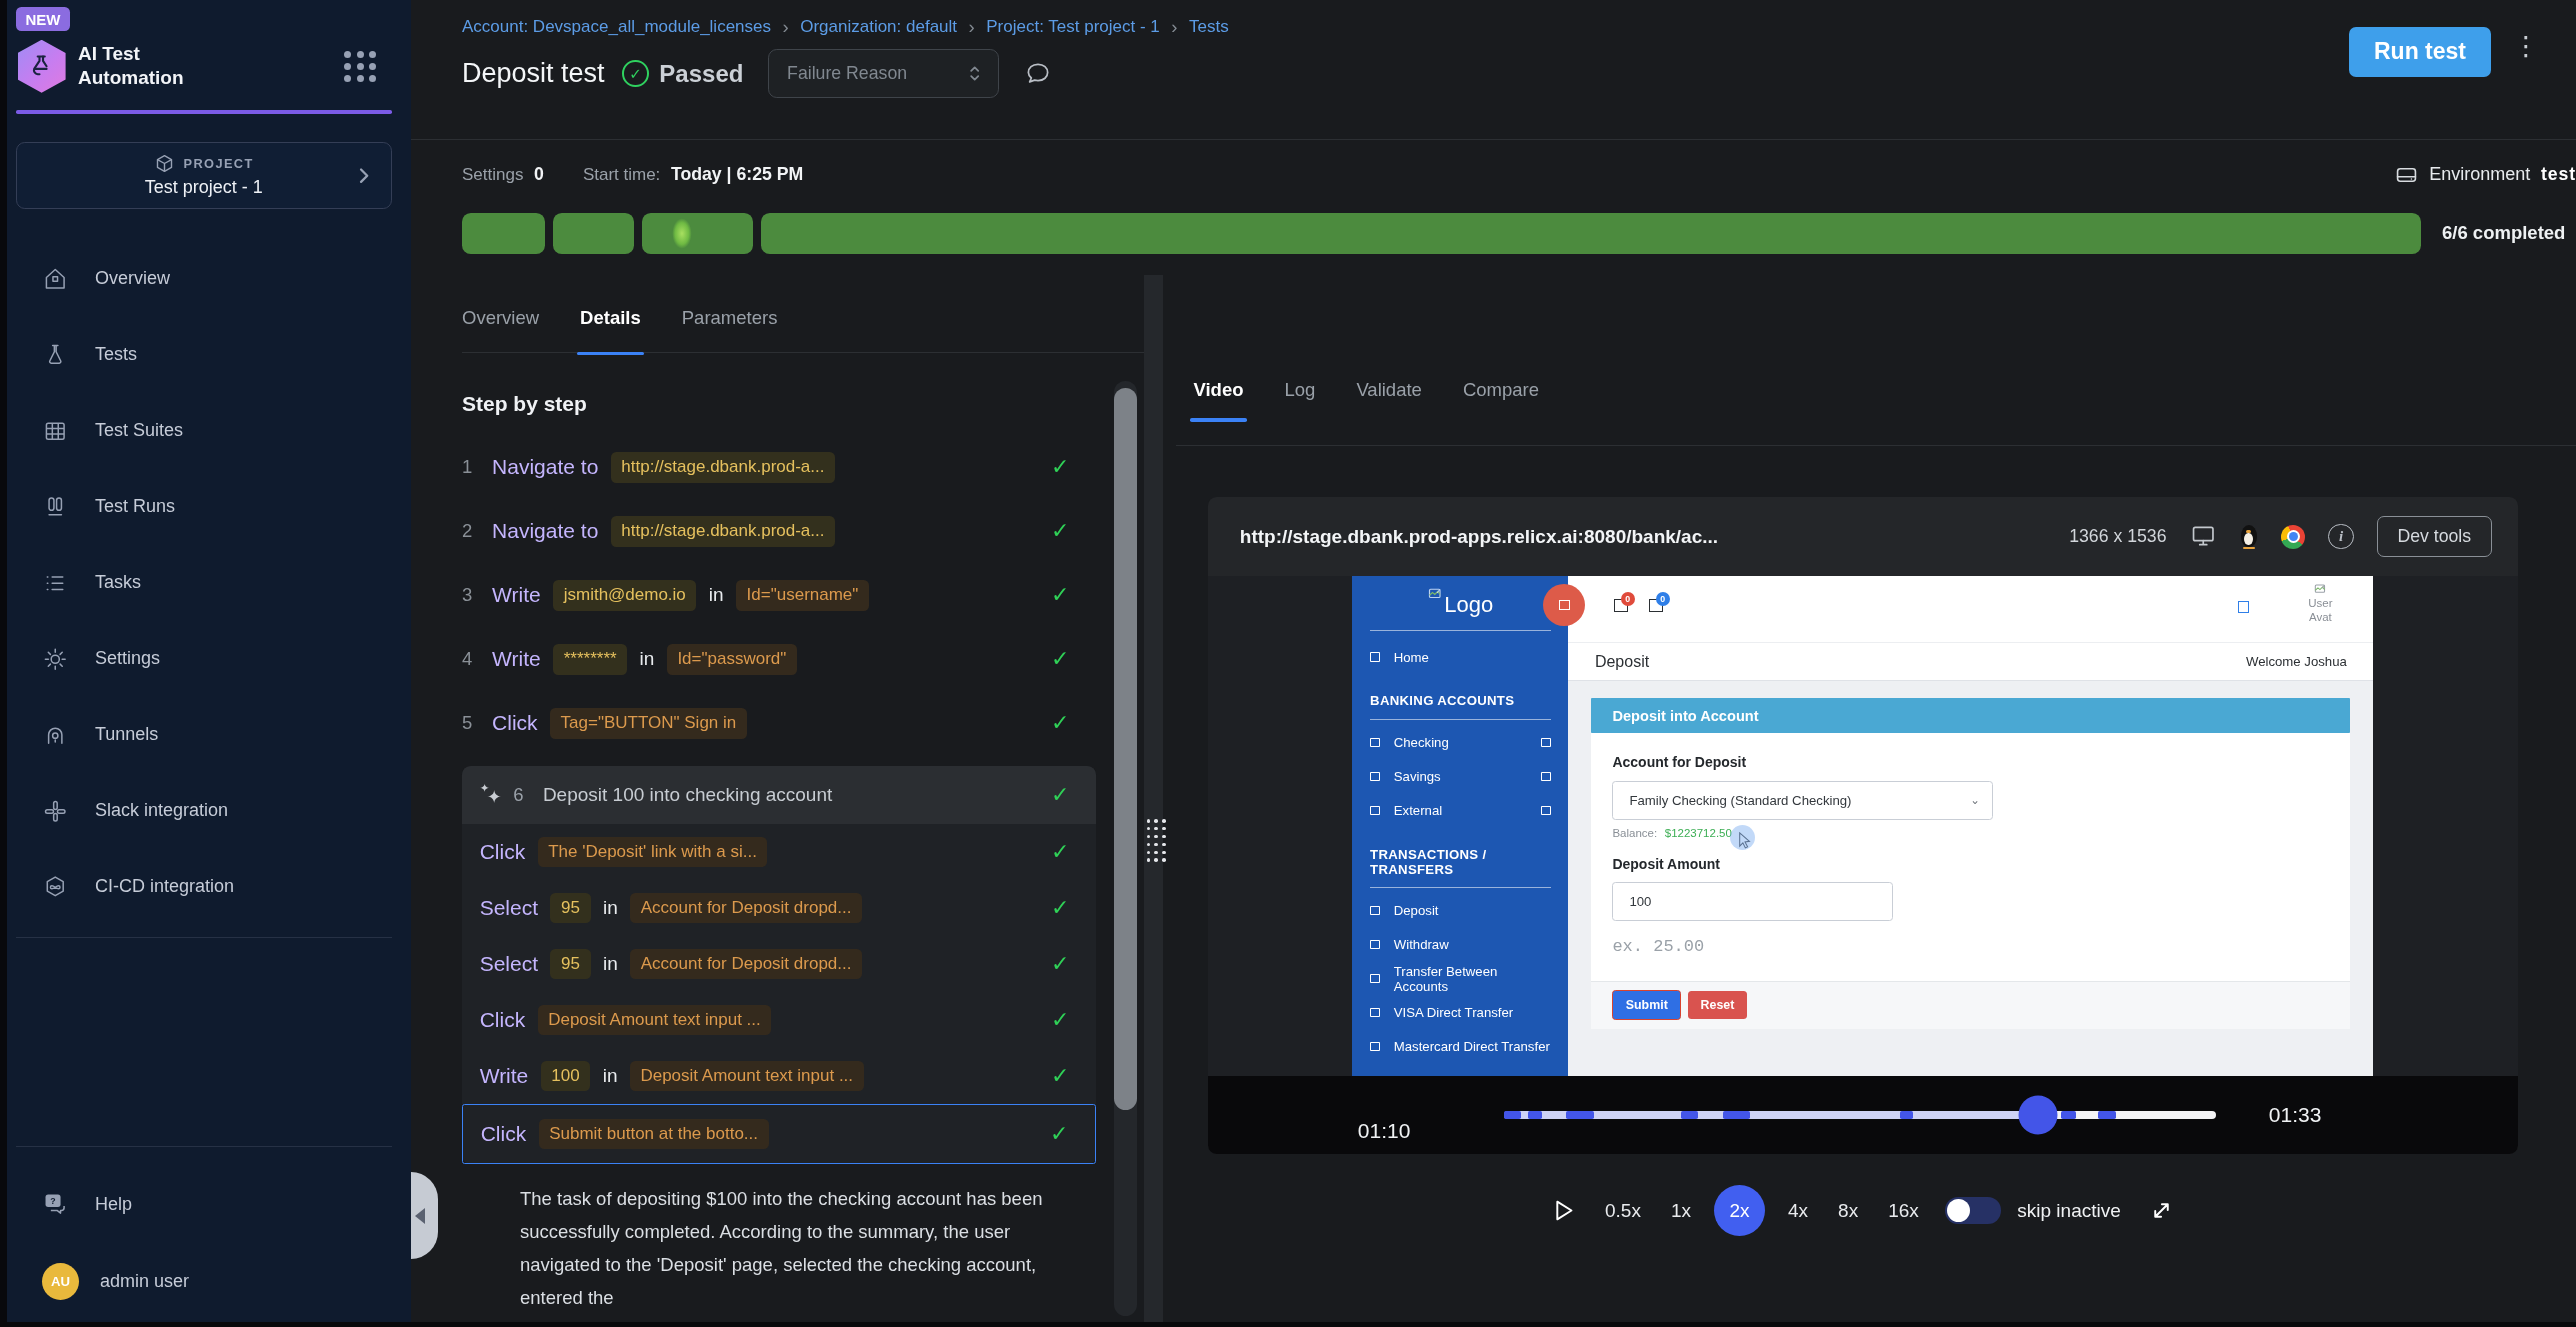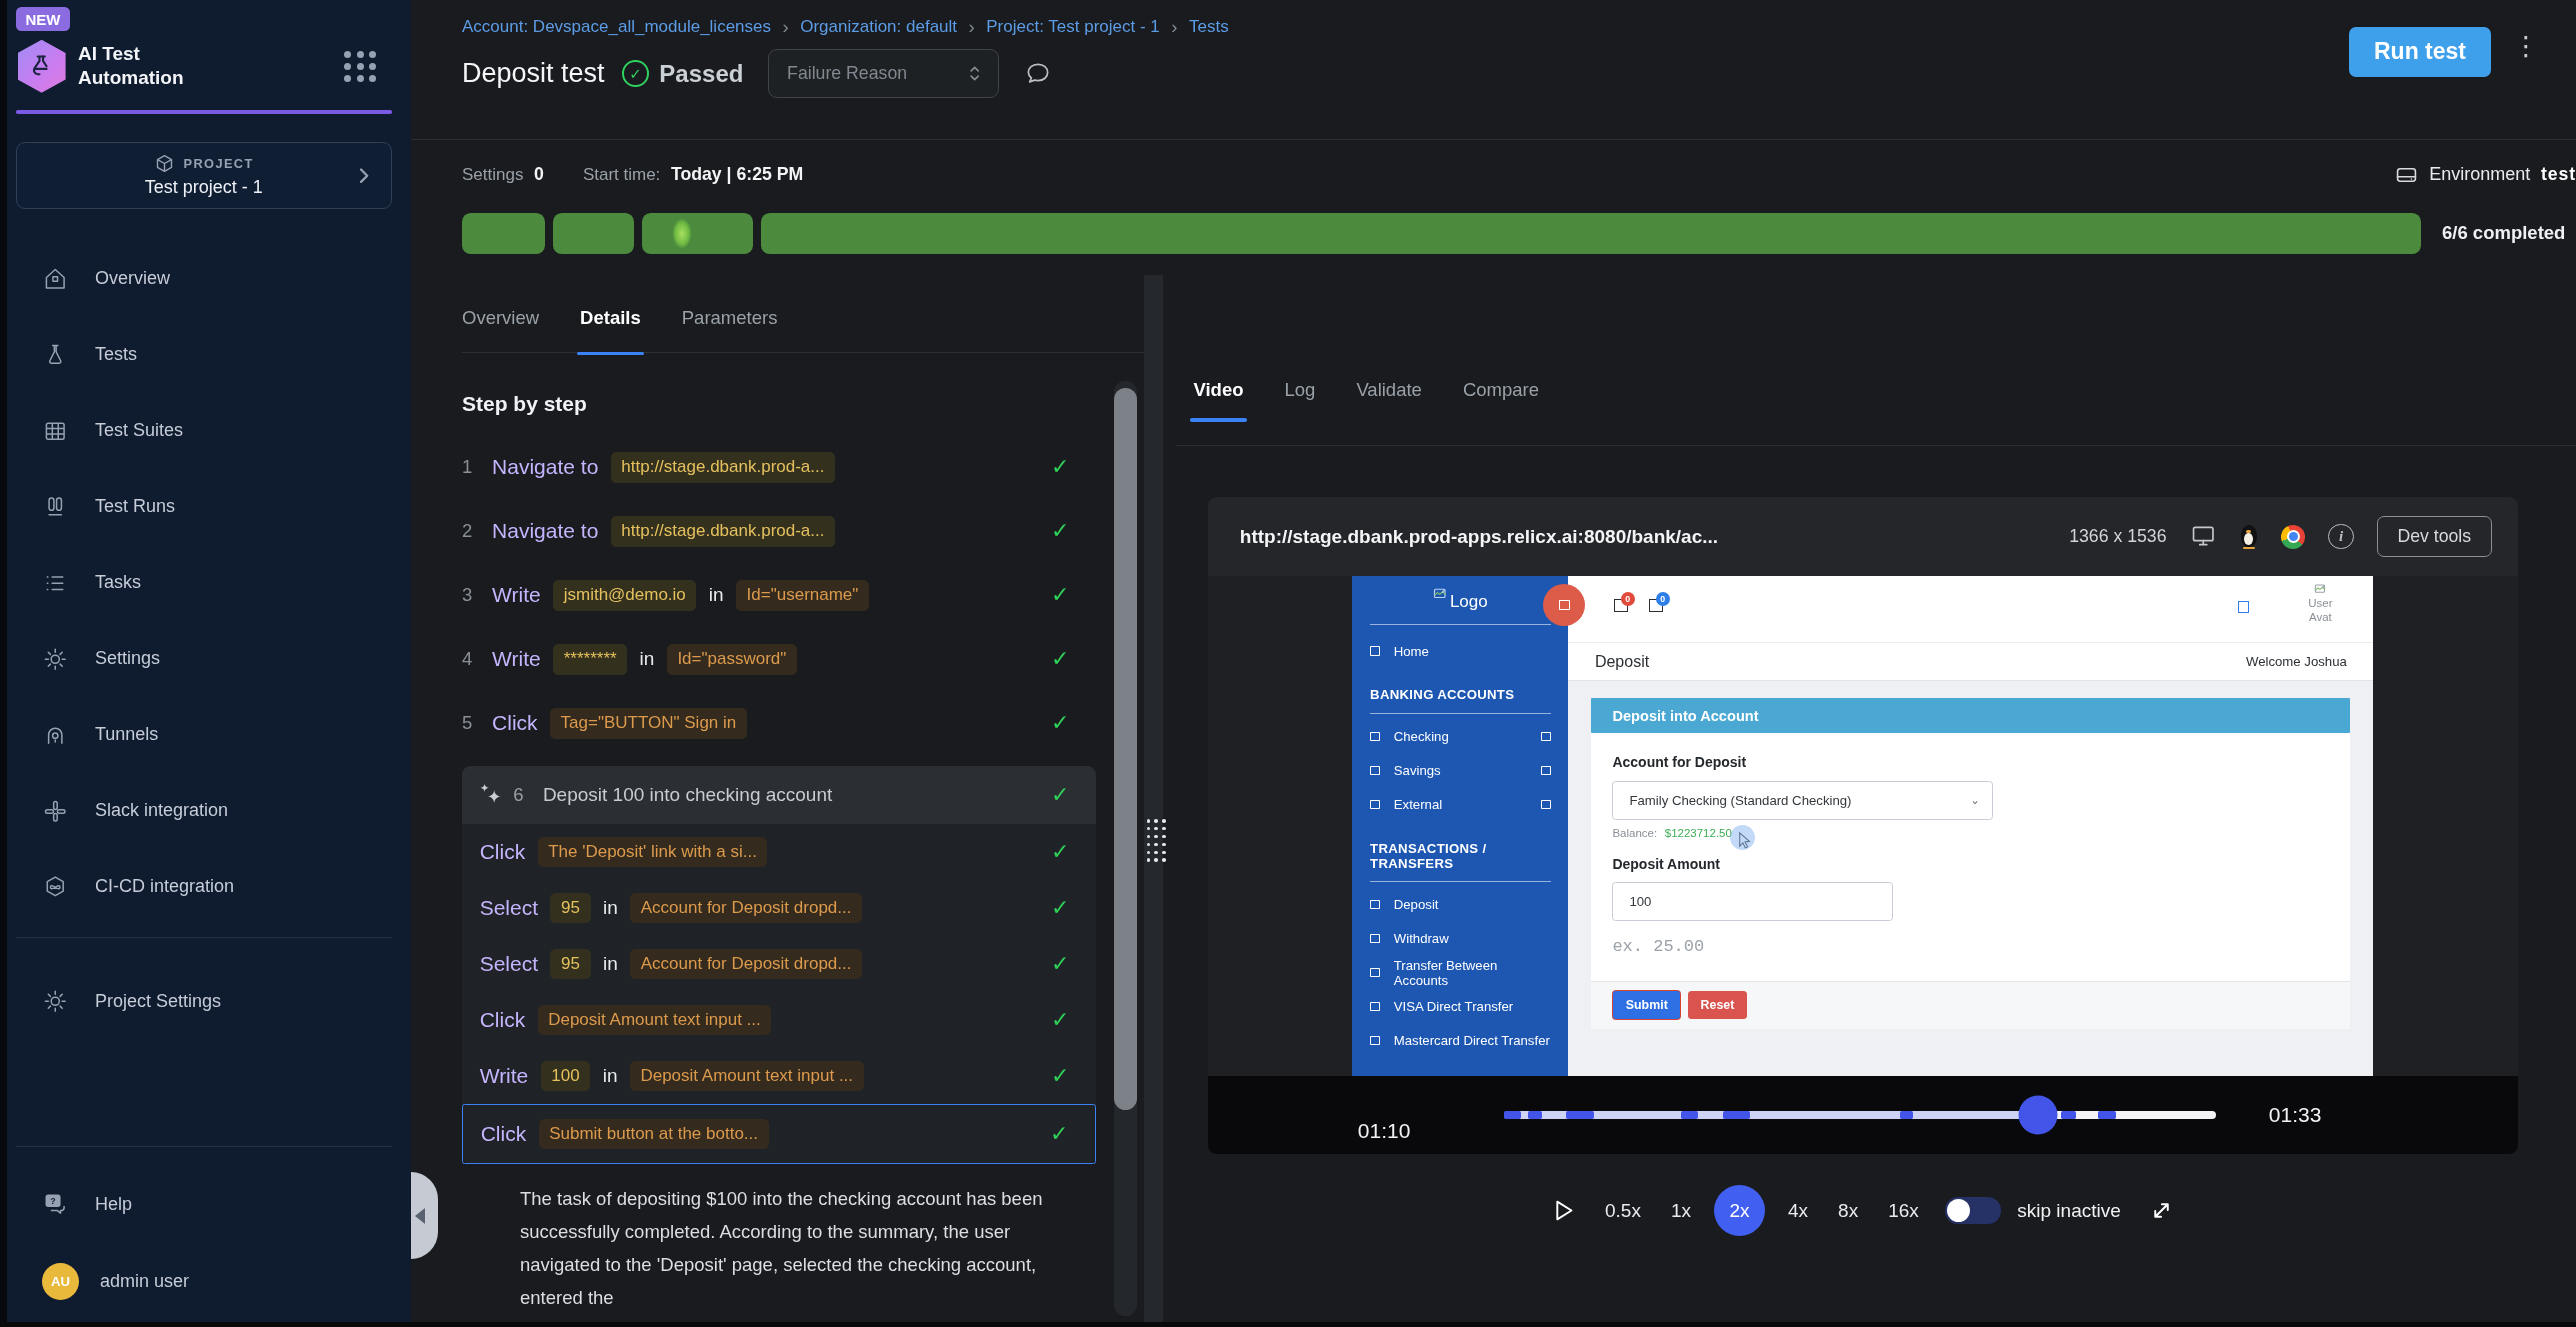--- a/index.html
+++ b/index.html
@@ -182,21 +182,21 @@
   .toggle { margin-left:26.5px; width:56px; height:26.5px; border-radius:13.2px; background:#263165; position:relative; cursor:pointer; }
   .toggle .knob { position:absolute; left:1.8px; top:1.8px; width:23px; height:23px; border-radius:50%; background:#fff; }
   .skip-label { margin-left:16px; font-size:19px; color:#f0f2f4; }
   .expand-icon { margin-left:28px; color:#fff; cursor:pointer; }
 
   
   .bank-app { width:1021px; height:100%; position:relative; background:#eef0f3; flex:none;
     font-family:"Liberation Sans","DejaVu Sans",sans-serif; }
   .ba-sidebar { position:absolute; left:0; top:0; bottom:0; width:216px; background:#1d57b2; color:#fff; }
   .ba-logo { margin-top:10.6px; display:flex; justify-content:center; align-items:flex-start; gap:1.8px; }
-  .ba-logo-text { font-size:17px; color:#fff; margin-top:5.3px; }
+  .ba-logo-text { font-size:22px; color:#fff; margin-top:5.3px; }
   .ba-hr { border-top:0.9px solid rgba(255,255,255,.55); margin:12.4px 17.7px 0; }
   .ba-row { height:34px; display:flex; align-items:center; padding:0 17.7px; font-size:13.2px; cursor:pointer; }
   .ba-cb { width:9.7px; height:9.7px; border:1.3px solid #fff; border-radius:0.9px; flex:none; }
   .ba-row .ba-label { margin-left:14px; }
   .ba-row .ba-cb.right { margin-left:auto; }
   .ba-section-title { margin-top:19.4px; padding:0 17.7px; font-size:13.2px; font-weight:700; letter-spacing:0.3px; }
   .ba-main { position:absolute; left:216px; right:0; top:0; bottom:0; }
   .ba-topbar { height:66px; background:#fff; position:relative; }
   .ba-winicon { position:absolute; top:23px; width:13.2px; height:13.2px; border:1.8px solid #2b2f33; background:#fff; }
   .ba-badge { position:absolute; top:-8px; right:-8px; width:14px; height:14px; border-radius:50%;
@@ -367,29 +367,20 @@
         <svg width="26.5" height="26.5" viewBox="0 0 30 30" fill="none" stroke="currentColor" stroke-width="1.7" stroke-linejoin="round">
             <path d="M15 3.5l9 5.2v10.6L15 24.5l-9-5.2V8.7Z"></path>
             <path d="M11.2 13.2c-2.2 0-2.2 3.6 0 3.6 2.6 0 4.9-3.6 7.5-3.6 2.2 0 2.2 3.6 0 3.6-2.6 0-4.9-3.6-7.5-3.6Z"></path>
           </svg>
       </span>
       <span class="nlabel">CI-CD integration</span>
     </div>
   </div>
 
   <div class="side-divider"></div>
-  <div class="nav-item" style="margin-top:25px;">
-    <span class="nicon">
-      <svg width="26.5" height="26.5" viewBox="0 0 30 30" fill="none" stroke="currentColor" stroke-width="1.7" stroke-linecap="round">
-          <circle cx="15" cy="15" r="4.6"></circle>
-          <path d="M15 3.8v3.4M15 22.8v3.4M3.8 15h3.4M22.8 15h3.4M7.1 7.1l2.4 2.4M20.5 20.5l2.4 2.4M22.9 7.1l-2.4 2.4M9.5 20.5l-2.4 2.4"></path>
-        </svg>
-    </span>
-    <span class="nlabel">Project Settings</span>
-  </div>
 
   <div class="side-spacer"></div>
   <div class="side-divider"></div>
 
   <div class="nav-item" style="margin-top:19.4px;">
     <span class="nicon">
       <svg width="26.5" height="26.5" viewBox="0 0 30 30" fill="none" stroke="currentColor" stroke-width="1.7" stroke-linejoin="round">
         <path d="M10 22h7l4 3v-3h1a3 3 0 0 0 3-3v-2" fill="none"></path>
         <rect x="4" y="4" width="17" height="14" rx="3" fill="currentColor" stroke="none"></rect>
         <text x="12.5" y="14.5" text-anchor="middle" font-size="10" font-weight="bold" fill="#0f1b2e" stroke="none">?</text>

